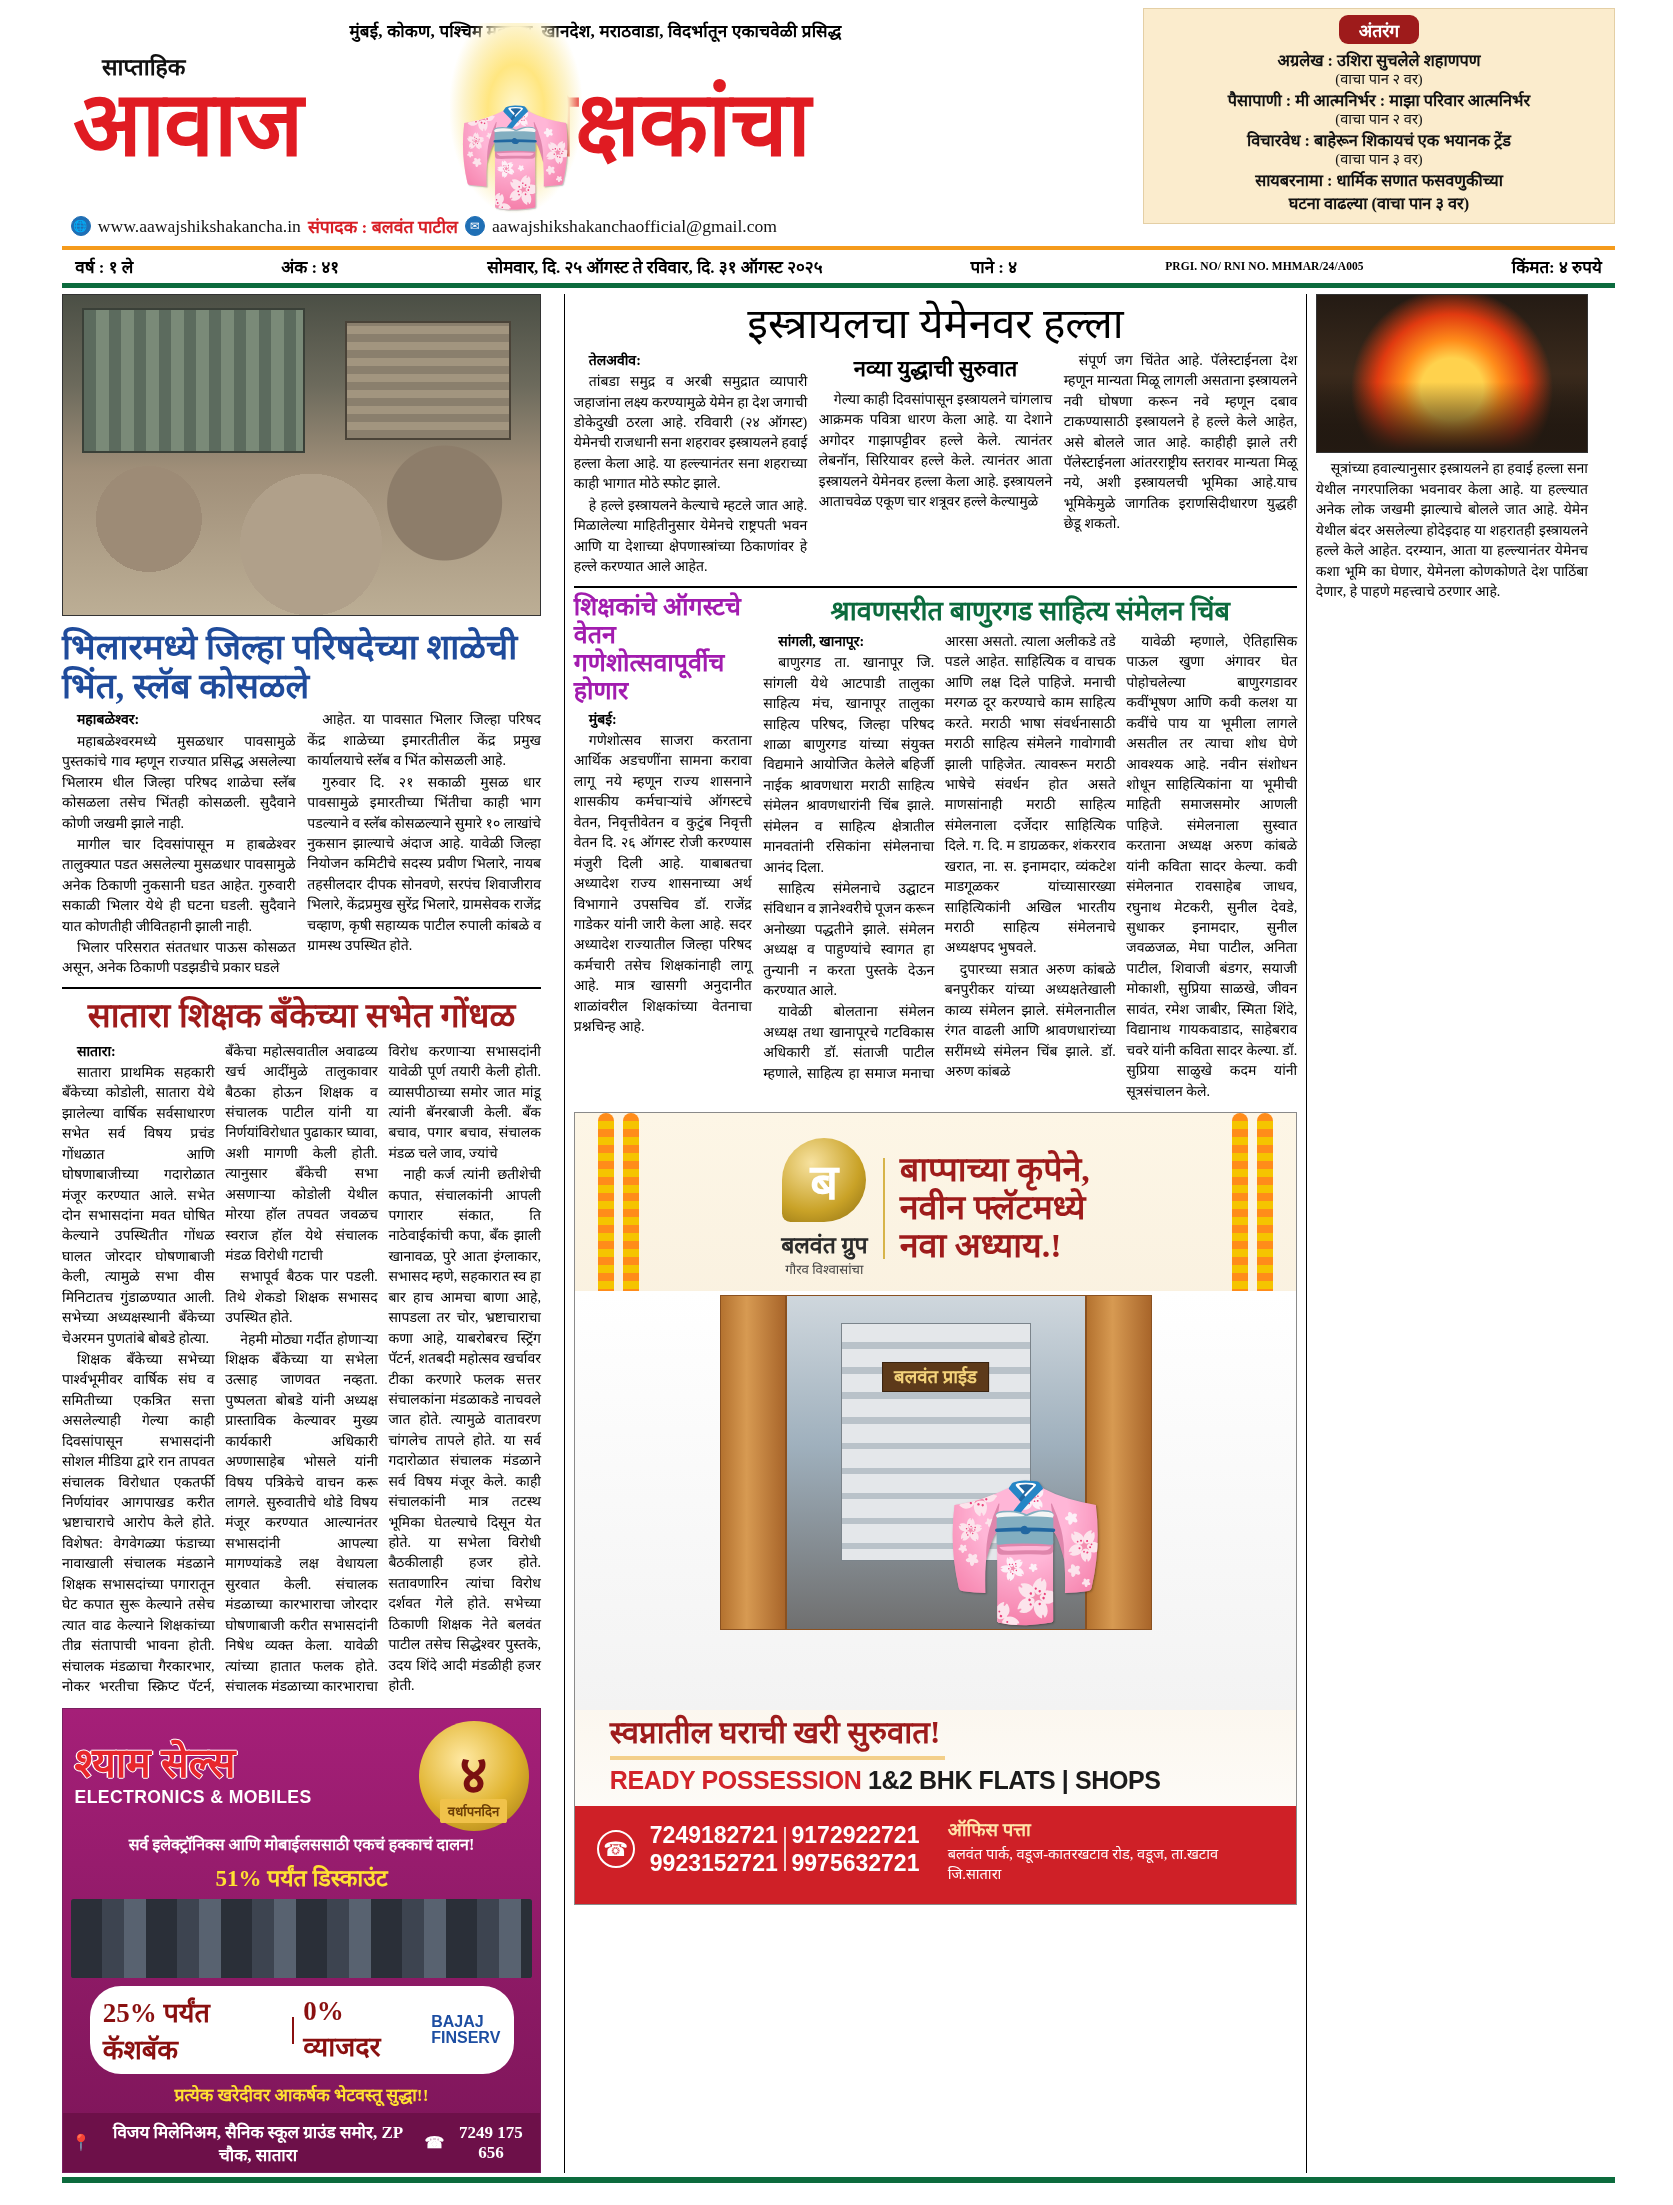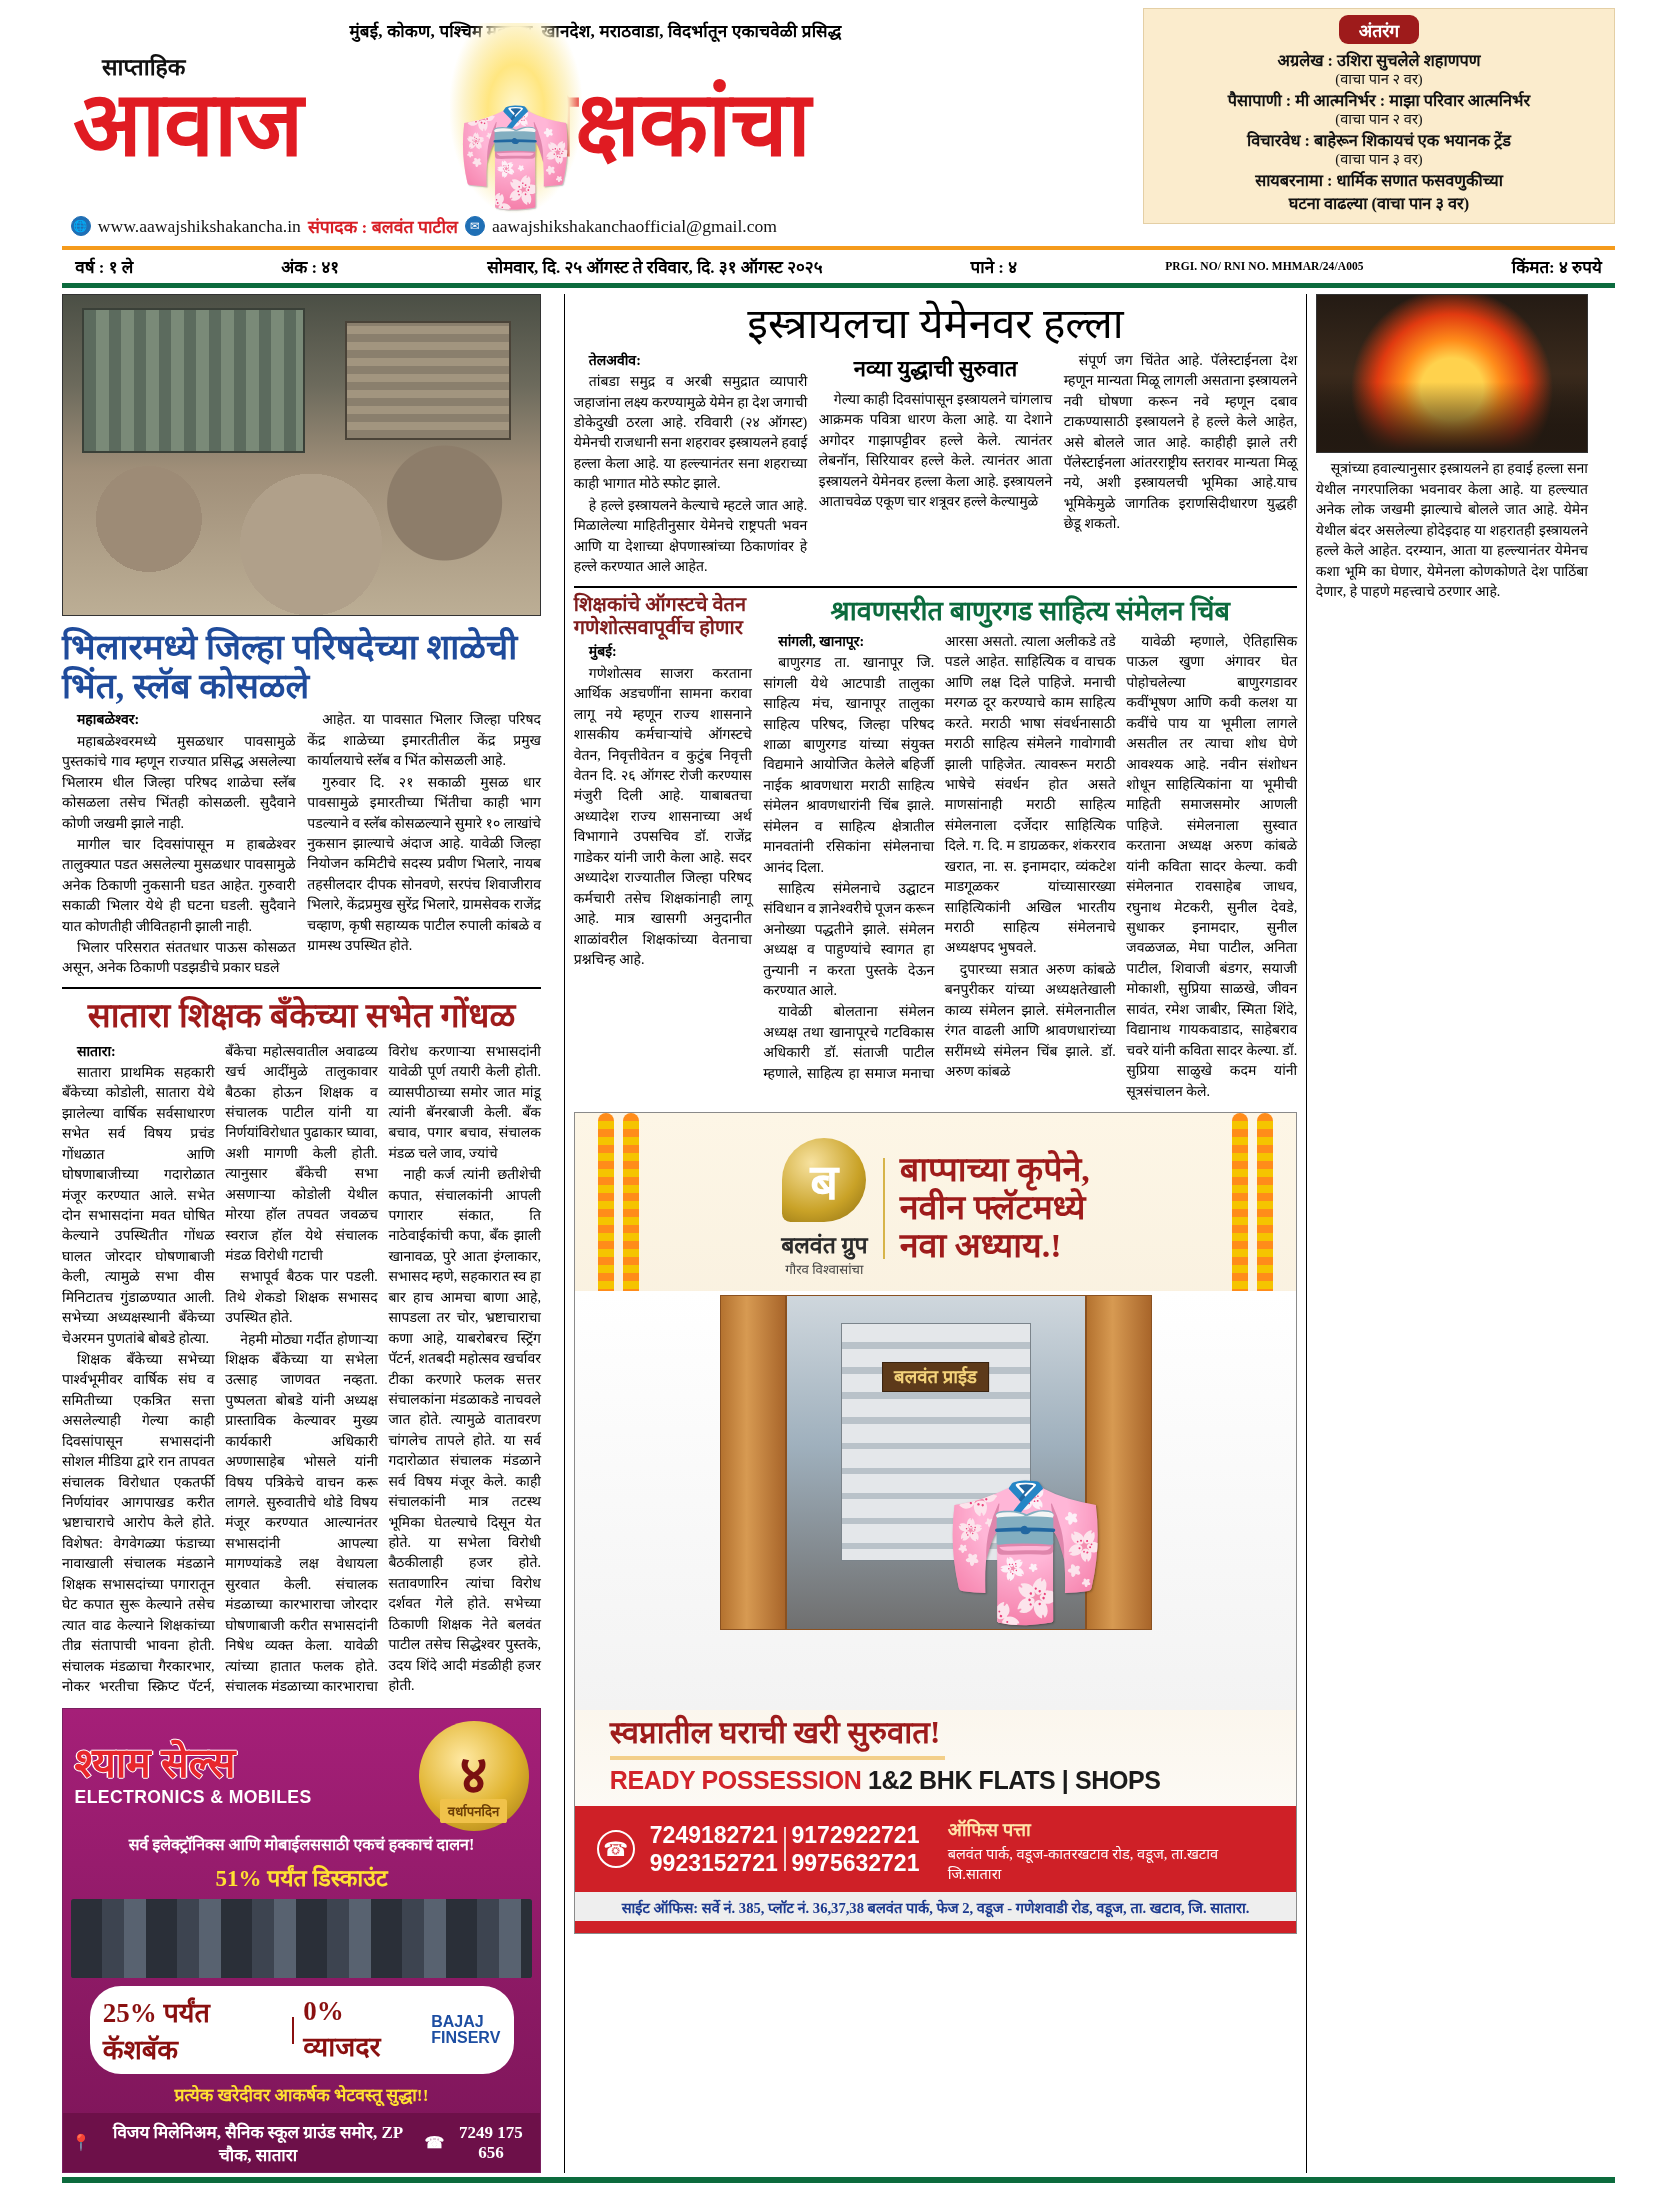--- a/index.html
+++ b/index.html
@@ -136,22 +136,22 @@
   }
   .hl-green {
     color:#0c6b3d; font-family:"Liberation Serif", serif;
     font-weight:700; font-size:27px; line-height:1.1; text-align:center; margin:6.2px 0 5.3px 0;
   }
   .hl-red {
     color:#9e1b1b; font-family:"Liberation Serif", serif;
     font-weight:700; font-size:34px; line-height:1.12; margin:8.8px 0 6.2px 0; text-align:center;
   }
   .hl-small-black{
-    color:#7f1d1d; font-family:"Liberation Serif", serif;
-    font-weight:700; font-size:20px; line-height:1.12; margin:2.6px 0 4.4px 0;
+    color:#a21caf; font-family:"Liberation Serif", serif;
+    font-weight:700; font-size:25px; line-height:1.12; margin:2.6px 0 4.4px 0;
   }
 
   .dateline { font-weight:700; }
   .body-txt {
     font-family:"Liberation Serif", serif; font-size:14px; line-height:1.46;
     text-align:justify; color:#000;
   }
   .body-txt p { margin:0 0 0.9px 0; text-indent:15px; }
   .cols2 { column-count:2; column-gap:11.5px; }
   .cols3 { column-count:3; column-gap:10.6px; }
@@ -492,21 +492,20 @@
             <div class="colmn">
               <div>9172922721</div>
               <div>9975632721</div>
             </div>
           </div>
           <div class="office">
             <div class="office-label">ऑफिस पत्ता</div>
             <div class="office-addr">बलवंत पार्क, वडूज-कातरखटाव रोड, वडूज, ता.खटाव जि.सातारा</div>
           </div>
         </div>
-        <div class="ad-site">साईट ऑफिस: सर्वे नं. 385, प्लॉट नं. 36,37,38 बलवंत पार्क, फेज 2, वडूज - गणेशवाडी रोड, वडूज, ता. खटाव, जि. सातारा.</div>
         <div class="ad-bottom-bar"></div>
       </div>
     </div>
 
     <div class="col-right">
       <div class="photo fire"></div>
       <div class="body-txt" style="margin-top:6.2px;">
         <p>सूत्रांच्या हवाल्यानुसार इस्त्रायलने हा हवाई हल्ला सना येथील नगरपालिका भवनावर केला आहे. या हल्ल्यात अनेक लोक जखमी झाल्याचे बोलले जात आहे. येमेन येथील बंदर असलेल्या होदेइदाह या शहरातही इस्त्रायलने हल्ले केले आहेत. दरम्यान, आता या हल्ल्यानंतर येमेनच कशा भूमि का घेणार, येमेनला कोणकोणते देश पाठिंबा देणार, हे पाहणे महत्त्वाचे ठरणार आहे.</p>
       </div>
     </div>

